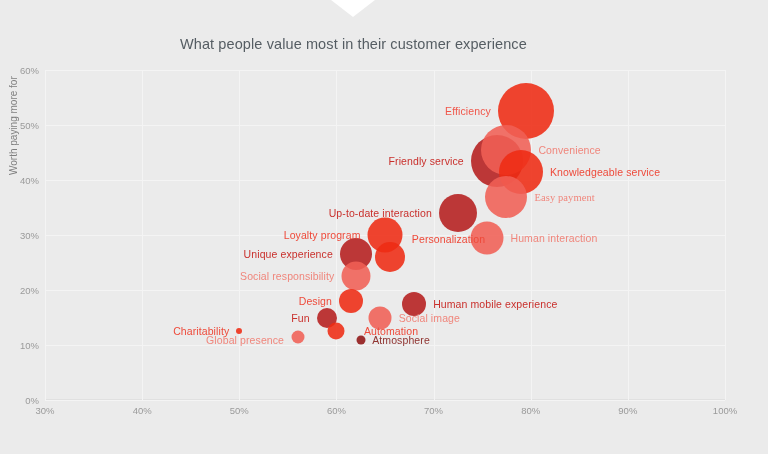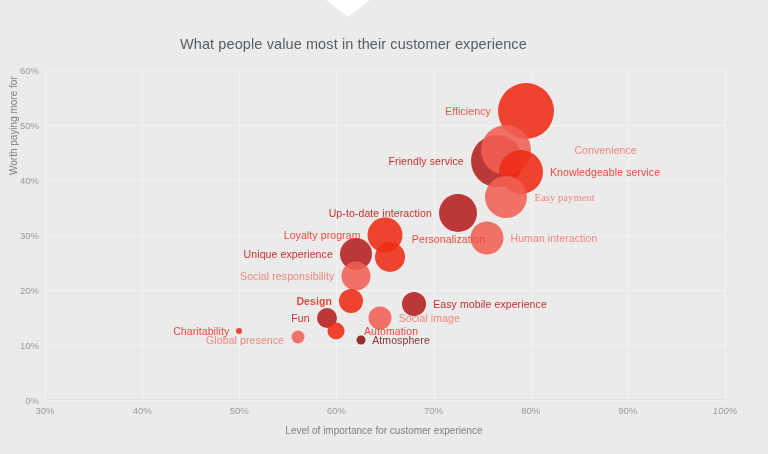--- a/index.html
+++ b/index.html
@@ -13,20 +13,21 @@
     font-family: "Liberation Sans", sans-serif;
     overflow: hidden;
     position: relative;
   }
 
   #chart-root {
     position: absolute;
     left: 0; top: 0;
     width: 696px;
     height: 454px;
+    padding-left: 10px;
   }
 
   
   .top-notch {
     position: absolute;
     top: 0;
     left: 50%;
     transform: translateX(-50%);
     width: 0;
     height: 0;
@@ -138,41 +139,40 @@
 </head>
 <body>
 
 <div id="chart-root">
 
   <div class="top-notch"></div>
 
   <div class="chart-title">What people value most in their customer experience</div>
 
   <div class="ylabel">Worth paying more for</div>
-  <div class="xlabel">Level of importance for customer experience</div>
 
   <div class="plot-area" id="plot-area">
     <div class="axis-line-x"></div>
     <div class="axis-line-y"></div>
   <div class="gridline-v" style="left: 0px;"></div>
       <div class="xtick" style="left: 0px;">30%</div>
       <div class="gridline-v" style="left: 97.1429px;"></div>
       <div class="xtick" style="left: 97.1429px;">40%</div>
       <div class="gridline-v" style="left: 194.286px;"></div>
       <div class="xtick" style="left: 194.286px;">50%</div>
       <div class="gridline-v" style="left: 291.429px;"></div>
       <div class="xtick" style="left: 291.429px;">60%</div>
       <div class="gridline-v" style="left: 388.571px;"></div>
       <div class="xtick" style="left: 388.571px;">70%</div>
       <div class="gridline-v" style="left: 485.714px;"></div>
       <div class="xtick" style="left: 485.714px;">80%</div>
       <div class="gridline-v" style="left: 582.857px;"></div>
       <div class="xtick" style="left: 582.857px; text-align: center;">90%</div>
       <div class="gridline-v" style="left: 680px;"></div>
-      <div class="xtick" style="left: 680px; font-style: italic;">100%</div>
+      <div class="xtick" style="left: 680px;">100%</div>
       <div class="gridline-h" style="top: 330px;"></div>
       <div class="ytick" style="top: 330px;">0%</div>
       <div class="gridline-h" style="top: 275px;"></div>
       <div class="ytick" style="top: 275px;">10%</div>
       <div class="gridline-h" style="top: 220px;"></div>
       <div class="ytick" style="top: 220px;">20%</div>
       <div class="gridline-h" style="top: 165px;"></div>
       <div class="ytick" style="top: 165px;">30%</div>
       <div class="gridline-h" style="top: 110px;"></div>
       <div class="ytick" style="top: 110px;">40%</div>
@@ -193,32 +193,32 @@
       <div class="bubble" title="Social responsibility" style="left: 310.857px; top: 206.25px; width: 29px; height: 29px; background: rgb(240, 96, 85); opacity: 0.88;"></div>
       <div class="bubble" title="Design" style="left: 306px; top: 231px; width: 24px; height: 24px; background: rgb(238, 43, 19); opacity: 0.88;"></div>
       <div class="bubble" title="Easy mobile experience" style="left: 369.143px; top: 233.75px; width: 24px; height: 24px; background: rgb(181, 30, 30); opacity: 0.88;"></div>
       <div class="bubble" title="Brand image" style="left: 335.143px; top: 247.5px; width: 23px; height: 23px; background: rgb(240, 96, 85); opacity: 0.88;"></div>
       <div class="bubble" title="Fun" style="left: 281.714px; top: 247.5px; width: 20px; height: 20px; background: rgb(181, 30, 30); opacity: 0.88;"></div>
       <div class="bubble" title="Automation" style="left: 291.429px; top: 261.25px; width: 17px; height: 17px; background: rgb(238, 43, 19); opacity: 0.88;"></div>
       <div class="bubble" title="Global presence" style="left: 252.571px; top: 266.75px; width: 13px; height: 13px; background: rgb(240, 96, 85); opacity: 0.88;"></div>
       <div class="bubble" title="Atmosphere" style="left: 315.714px; top: 269.5px; width: 9px; height: 9px; background: rgb(143, 21, 21); opacity: 0.88;"></div>
       <div class="bubble" title="Charitability" style="left: 194.286px; top: 261.25px; width: 6px; height: 6px; background: rgb(238, 43, 19); opacity: 0.88;"></div>
       <div class="bubble-label lab-left" style="left: 445.857px; top: 41.25px; color: rgb(240, 86, 74);">Efficiency</div>
-      <div class="bubble-label lab-right" style="left: 493.429px; top: 79.75px; color: rgb(240, 134, 124); margin-left: 36px;">Convenience</div>
+      <div class="bubble-label lab-right" style="left: 493.429px; top: 79.75px; color: rgb(240, 134, 124);">Convenience</div>
       <div class="bubble-label lab-left" style="left: 418.714px; top: 90.75px; color: rgb(201, 48, 44);">Friendly service</div>
       <div class="bubble-label lab-right" style="left: 505px; top: 101.75px; color: rgb(238, 74, 58);">Knowledgeable service</div>
       <div class="bubble-label lab-right" style="left: 489.429px; top: 126.5px; color: rgb(240, 134, 124); font-family: Liberation Serif, serif;">Easy payment</div>
       <div class="bubble-label lab-left" style="left: 386.857px; top: 143px; color: rgb(201, 48, 44);">Up-to-date interaction</div>
       <div class="bubble-label lab-right" style="left: 465.5px; top: 167.75px; color: rgb(240, 134, 124);">Human interaction</div>
       <div class="bubble-label lab-left" style="left: 315.5px; top: 165px; color: rgb(238, 74, 58);">Loyalty program</div>
       <div class="bubble-label lab-right" style="left: 366.857px; top: 169px; color: rgb(238, 74, 58); text-align: center;">Personalization</div>
       <div class="bubble-label lab-left" style="left: 287.857px; top: 184.25px; color: rgb(201, 48, 44);">Unique experience</div>
       <div class="bubble-label lab-left" style="left: 289.357px; top: 206.25px; color: rgb(240, 134, 124);">Social responsibility</div>
-      <div class="bubble-label lab-left" style="left: 287px; top: 231px; color: rgb(238, 74, 58); font-weight: bold;">Design</div>
-      <div class="bubble-label lab-right" style="left: 388.143px; top: 233.75px; color: rgb(201, 48, 44);">Easy mobile experience</div>
+      <div class="bubble-label lab-left" style="left: 287px; top: 231px; color: rgb(238, 74, 58);">Design</div>
+      <div class="bubble-label lab-right" style="left: 388.143px; top: 233.75px; color: rgb(201, 48, 44);">Human mobile experience</div>
       <div class="bubble-label lab-right" style="left: 353.643px; top: 247.5px; color: rgb(240, 134, 124);">Social image</div>
       <div class="bubble-label lab-left" style="left: 264.714px; top: 247.5px; color: rgb(201, 48, 44);">Fun</div>
       <div class="bubble-label lab-right" style="left: 319px; top: 261.25px; color: rgb(238, 74, 58);">Automation</div>
       <div class="bubble-label lab-right" style="left: 327.214px; top: 269.5px; color: rgb(143, 51, 48);">Atmosphere</div>
       <div class="bubble-label lab-left" style="left: 239.071px; top: 270px; color: rgb(240, 134, 124);">Global presence</div>
       <div class="bubble-label lab-left" style="left: 184.286px; top: 261.25px; color: rgb(238, 74, 58);">Charitability</div>
     </div>
 
 </div>
 

